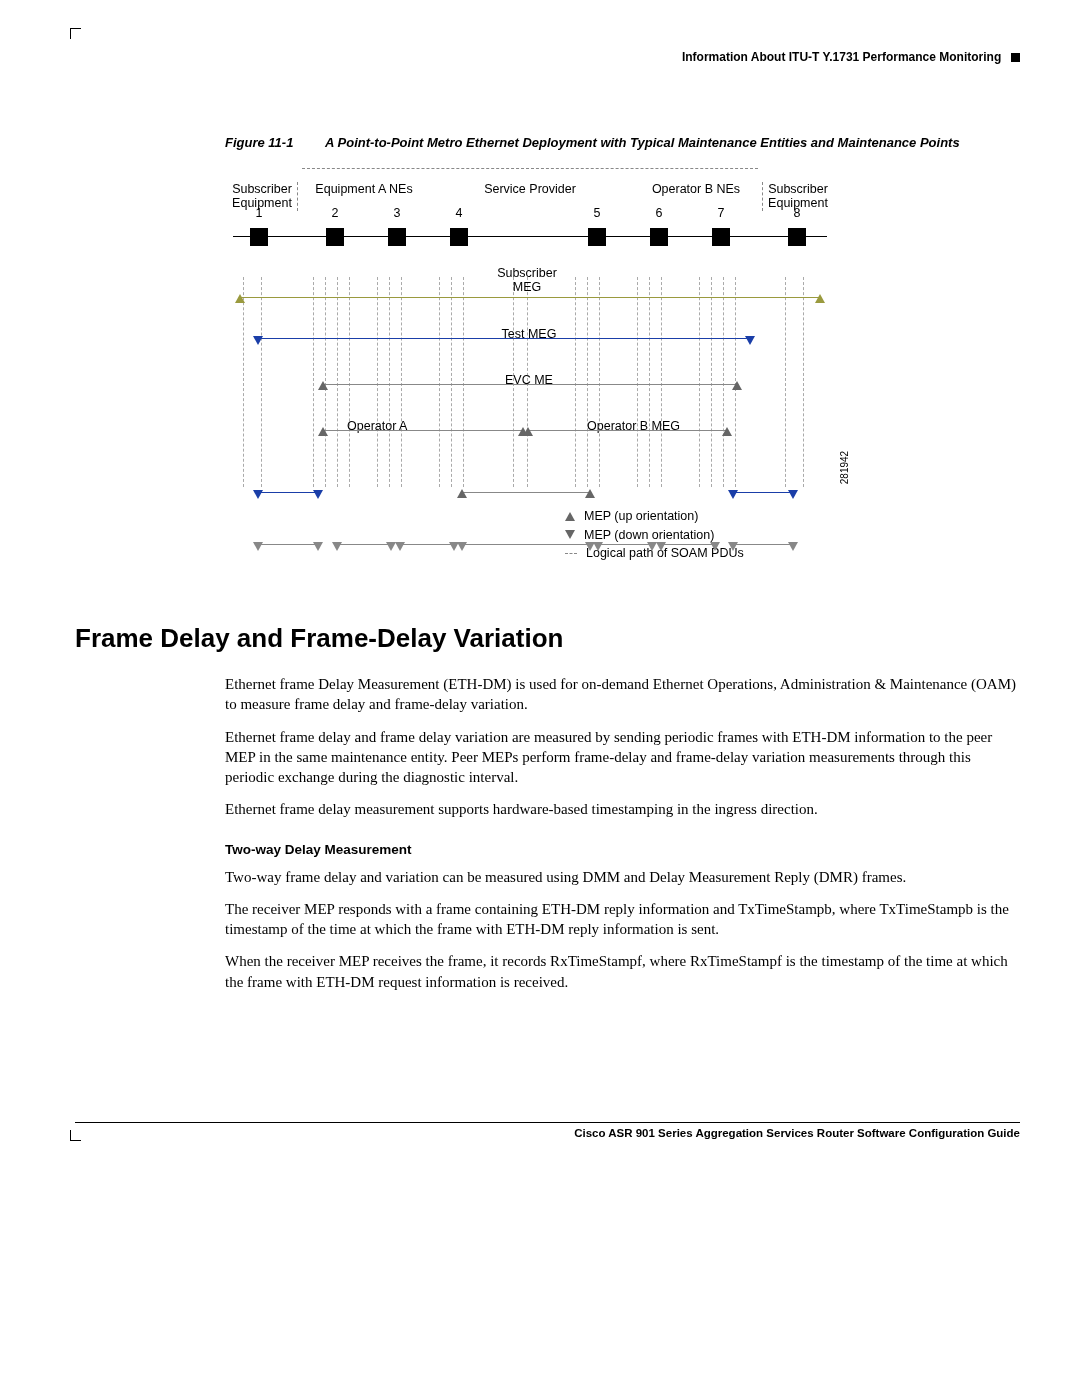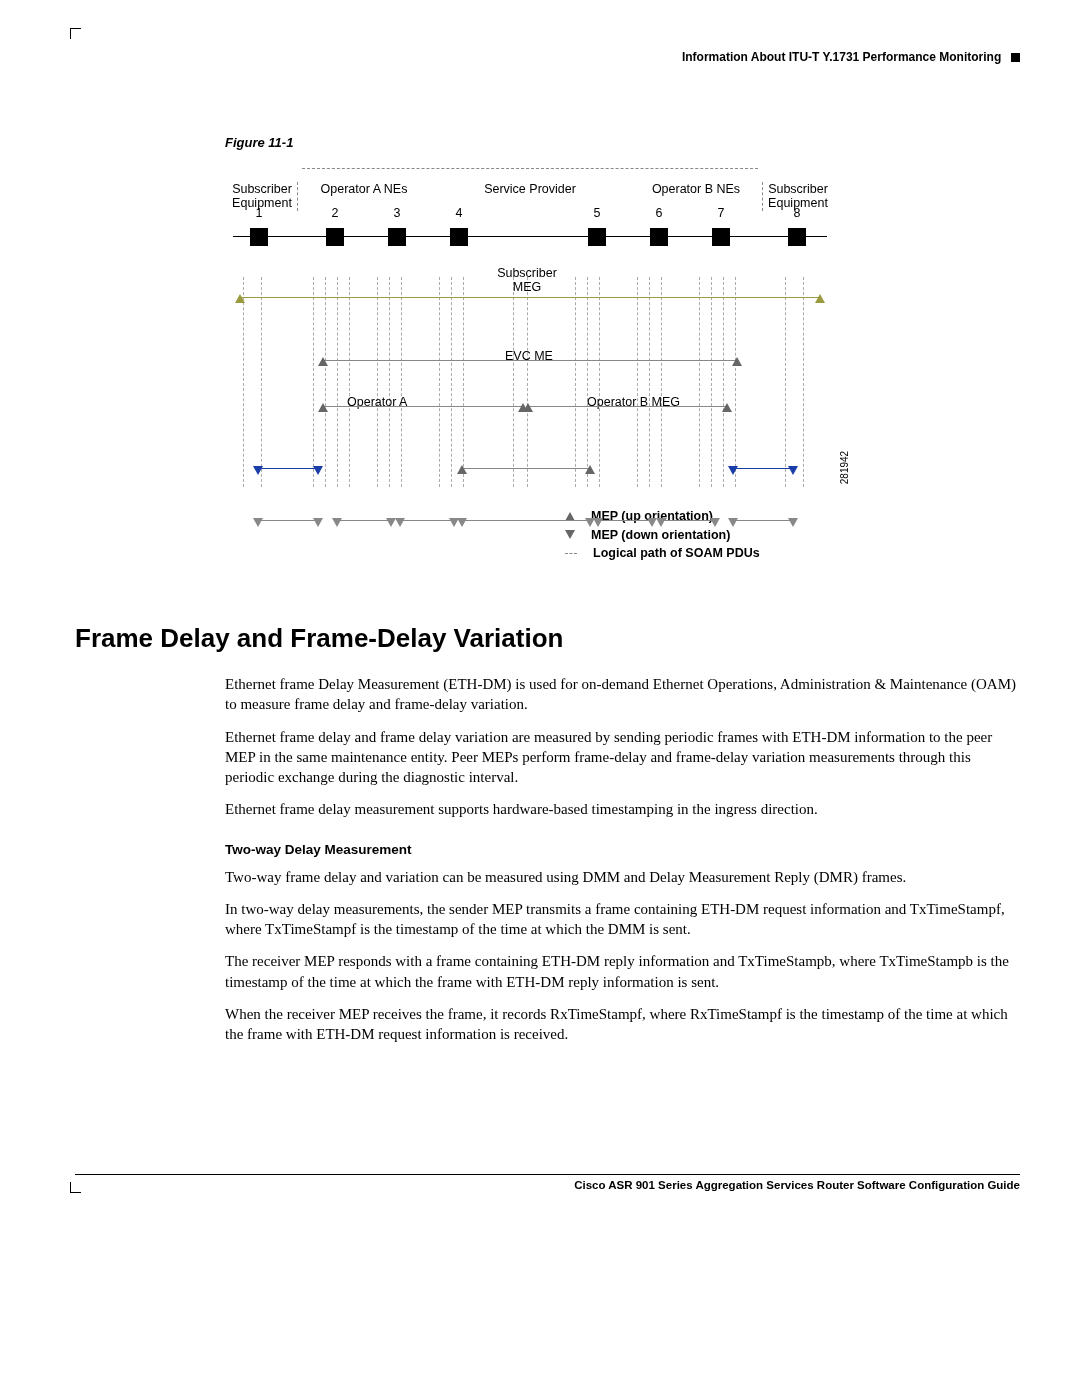--- a/index.html
+++ b/index.html
@@ -113,52 +113,53 @@
   .hline { position:absolute; top:21px; left:8px; right:8px; height:0; border-top:1.5px solid #000;}
   .nodebox { position:absolute; top:5px; width:20px; height:32px; }
   .nodebox .num { position:absolute; top:-14px; width:100%; text-align:center; font-size:12.5px;}
   .nodebox .sqn { width:18px; height:18px; background:#000; margin:8px auto 0;}
   .meg-row { position:relative; height:24px; }
   .meg-line { position:absolute; top:11px; height:0; }
   .meg-label { position:absolute; top:0; font-size:12.5px; }
   .arrow-dn { display:inline-block; width:0;height:0;border-left:5px solid transparent;border-right:5px solid transparent;border-top:9px solid #000; vertical-align:middle;}
   .arrow-up-h { display:inline-block; width:0;height:0;border-left:5px solid transparent;border-right:5px solid transparent;border-bottom:9px solid #666;}
   .legend { margin:20px 0 0 340px; font-size:12.5px; line-height:1.5;}
-  .legend div { display:flex; align-items:center; gap:16px;font-weight:bold;}
+  .legend div { display:flex; align-items:center; gap:9px;}
   .side-num { position:absolute; right:-26px; bottom:90px; transform:rotate(-90deg); font-size:10px; transform-origin:center;}
   .vdash { position:absolute; top:0; bottom:0; border-left:1px dashed #aaa; }
   .dashcontainer { position:absolute; top:0; left:0; right:0; bottom:0; }
 </style>
 </head>
 <body>
 
 <div class="page">
   <div class="crop-tl"></div>
   <div class="crop-bl"></div>
 
   <div class="header-right-wrap">
     <span class="header-right">Information About ITU-T Y.1731 Performance Monitoring</span>
     <span class="sq sq-right"></span>
   </div>
 
   <div class="figure-block">
     <div class="fig-caption">
       <span class="fig-num">Figure 11-1</span>
+      <span class="fig-title">A Point-to-Point Metro Ethernet Deployment with Typical Maintenance Entities and Maintenance Points</span>
     </div>
 
     <div class="diagram-box">
 
       <div style="position:relative; height:14px;">
         <div style="position:absolute;left:77px;right:77px;top:0;height:0;border-top:1px dashed #888;"></div>
       </div>
 
       <div class="row-labels">
         <div style="width:70px;border-right:1px dashed #888;"><span style="white-space:pre-line">Subscriber
 Equipment</span></div>
-        <div style="width:130px;">Operator A NEs</div>
+        <div style="width:130px;">Equipment A NEs</div>
         <div style="width:200px;">Service Provider</div>
         <div style="width:130px;">Operator B NEs</div>
         <div style="width:70px;border-left:1px dashed #888;"><span style="white-space:pre-line">Subscriber
 Equipment</span></div>
       </div>
 
       <div class="node-row">
         <div class="hline"></div>
         <div class="nodebox" style="left:24px;">
             <div class="num">1</div>
@@ -225,20 +226,26 @@
         </div>
 
         <div class="meg-row" style="top:0;">
           <span class="meg-label" style="left:262px; top:-10px; text-align:center; width:80px; line-height:1.1;"><span style="white-space:pre-line">Subscriber
 MEG</span></span>
           <div class="meg-line" style="left:15px; right:15px; top:20px; border-top:1.5px solid #9a9a3e;"></div>
           <span style="position:absolute;left:10px;top:15px;"><span class="arrow-up-h" style="border-bottom-color:#9a9a3e;"></span></span>
           <span style="position:absolute;right:10px;top:15px;"><span class="arrow-up-h" style="border-bottom-color:#9a9a3e;"></span></span>
         </div>
 
+        <div class="meg-row" style="top:26px;">
+          <span class="meg-label" style="left:269px; width:70px; text-align:center;">Test MEG</span>
+          <div class="meg-line" style="left:33px; right:85px; border-top:1.5px solid #1a3ea8;"></div>
+          <span style="position:absolute;left:28px;top:6px;"><span class="arrow-dn" style="border-top-color:#1a3ea8;"></span></span>
+          <span style="position:absolute;right:80px;top:6px;"><span class="arrow-dn" style="border-top-color:#1a3ea8;"></span></span>
+        </div>
 
         <div class="meg-row" style="top:48px;">
           <span class="meg-label" style="left:272px; width:64px; text-align:center;">EVC ME</span>
           <div class="meg-line" style="left:98px; right:98px; border-top:1.5px solid #888;"></div>
           <span style="position:absolute;left:93px;top:6px;"><span class="arrow-up-h"></span></span>
           <span style="position:absolute;right:93px;top:6px;"><span class="arrow-up-h"></span></span>
         </div>
 
         <div class="meg-row" style="top:70px;">
           <span class="meg-label" style="left:122px;">Operator A</span>
@@ -318,21 +325,20 @@
 
   <div class="h1">Frame Delay and Frame-Delay Variation</div>
 
   <div class="body-text">
     <p>Ethernet frame Delay Measurement (ETH-DM) is used for on-demand Ethernet Operations, Administration &amp; Maintenance (OAM) to measure frame delay and frame-delay variation.</p>
     <p>Ethernet frame delay and frame delay variation are measured by sending periodic frames with ETH-DM information to the peer MEP in the same maintenance entity. Peer MEPs perform frame-delay and frame-delay variation measurements through this periodic exchange during the diagnostic interval.</p>
     <p>Ethernet frame delay measurement supports hardware-based timestamping in the ingress direction.</p>
 
     <div class="h4">Two-way Delay Measurement</div>
     <p>Two-way frame delay and variation can be measured using DMM and Delay Measurement Reply (DMR) frames.</p>
-    <p>In two-way delay measurements, the sender MEP transmits a frame containing ETH-DM request information and TxTimeStampf, where TxTimeStampf is the timestamp of the time at which the DMM is sent.</p>
     <p>The receiver MEP responds with a frame containing ETH-DM reply information and TxTimeStampb, where TxTimeStampb is the timestamp of the time at which the frame with ETH-DM reply information is sent.</p>
     <p>When the receiver MEP receives the frame, it records RxTimeStampf, where RxTimeStampf is the timestamp of the time at which the frame with ETH-DM request information is received.</p>
   </div>
 
   <div class="footer">
     <span></span>
     <span class="footer-title">Cisco ASR 901 Series Aggregation Services Router Software Configuration Guide</span>
   </div>
 </div>
 

